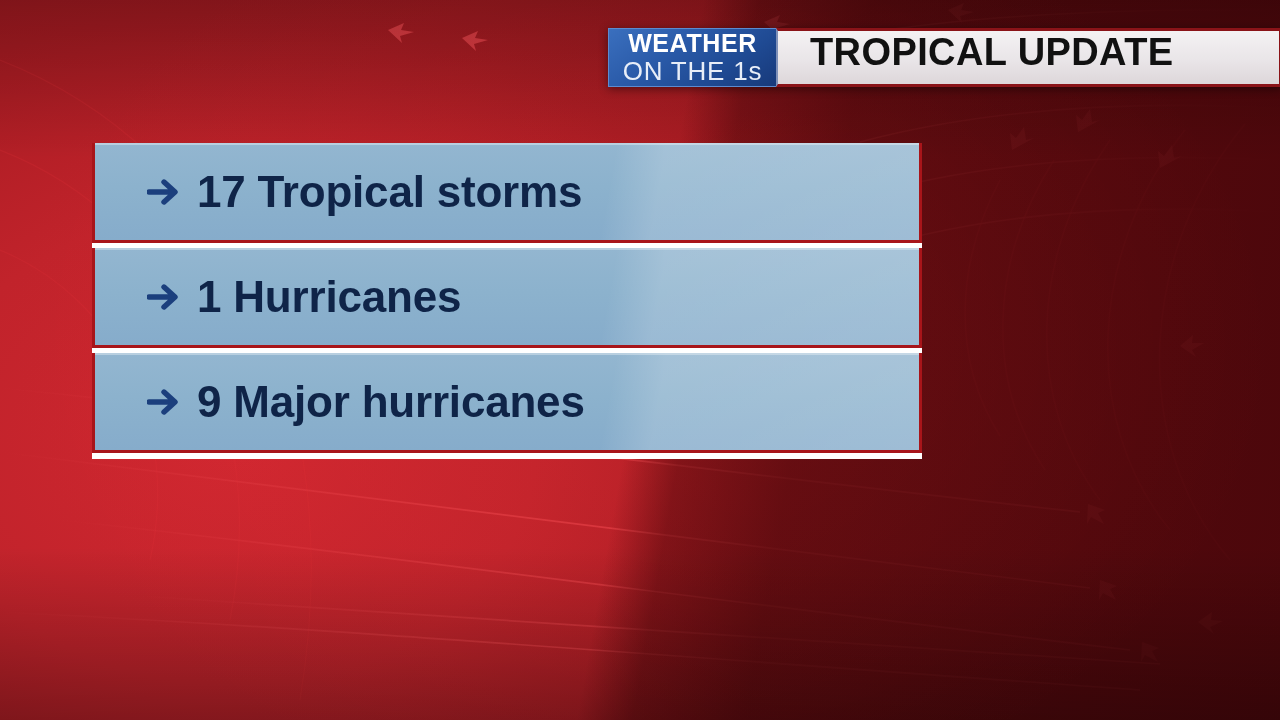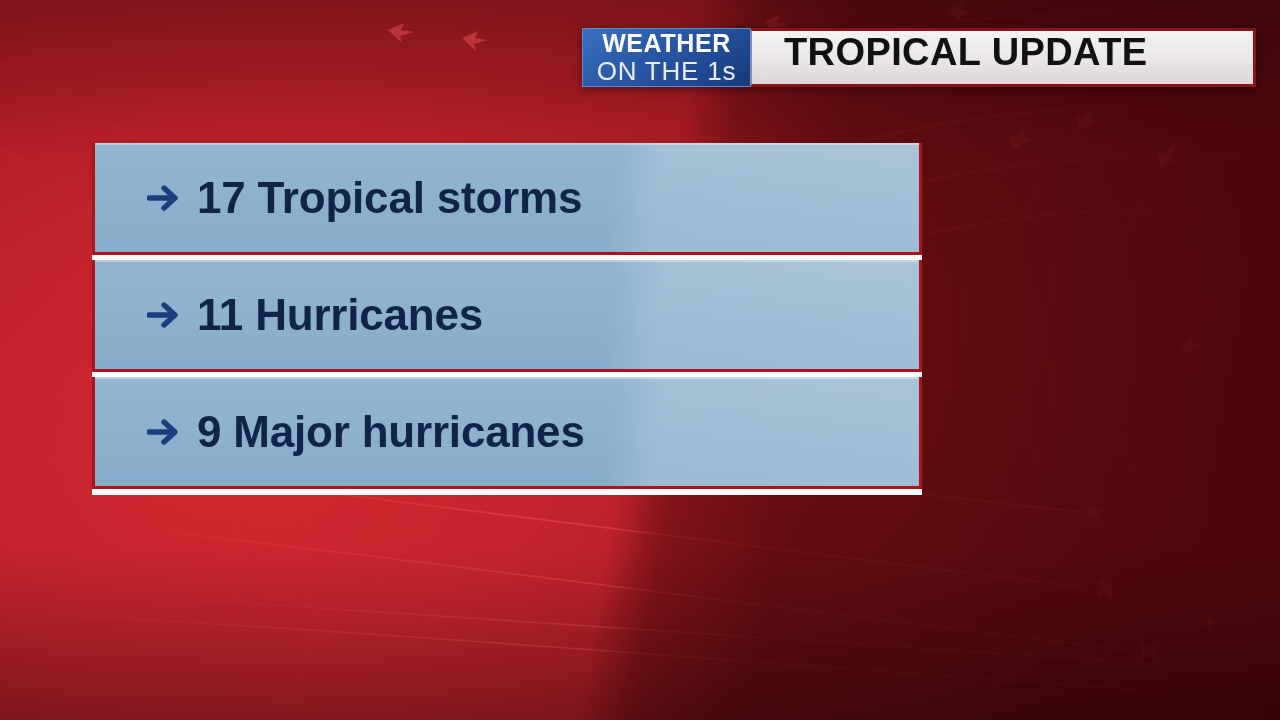--- a/index.html
+++ b/index.html
@@ -54,20 +54,21 @@
     width: 168px;
     background: linear-gradient(145deg, #3a6fbe 0%, #2a5aa8 38%, #1f4a93 70%, #17397a 100%);
     border: 1px solid #5c8bd0;
     border-right: none;
     display: flex;
     flex-direction: column;
     align-items: center;
     justify-content: center;
     box-sizing: border-box;
     line-height: 1;
+    margin-left: 26px;
   }
   .logo-line1 {
     color: #ffffff;
     font-size: 25px;
     font-weight: bold;
     letter-spacing: 0.6px;
     margin-bottom: 2px;
   }
   .logo-line2 {
     color: #e8eef8;
@@ -111,21 +112,21 @@
     padding-left: 116px;
   }
   .panel-header-text {
     color: #1c4077;
     font-size: 30px;
     font-weight: bold;
     letter-spacing: 0.2px;
   }
   .panel-row {
     position: relative;
-    height: 112px;
+    height: 100px;
     background: linear-gradient(180deg, #93b6d0 0%, #8cb2cd 45%, #86accb 100%);
     border: 3px solid #a8151a;
     border-top: none;
     border-bottom: 3px solid #a8151a;
     box-sizing: border-box;
     display: flex;
     align-items: center;
     padding-left: 52px;
     box-shadow: inset 0 2px 0 rgba(255,255,255,0.35);
   }
@@ -263,21 +264,21 @@
 
     <div class="row-sep"></div>
 
     <div class="panel-row">
       <div class="sheen"></div>
       <span class="arrow-bullet">
         <svg width="34" height="30" viewBox="0 0 34 30">
           <path d="M2 15 h20 M17 5 l11 10 l-11 10" fill="none" stroke="#1b3f7d" stroke-width="5.4" stroke-linecap="round" stroke-linejoin="round"></path>
         </svg>
       </span>
-      <span class="row-label">11 Hurricanes</span>
+      <span class="row-label">1 Hurricanes</span>
     </div>
 
     <div class="row-sep"></div>
 
     <div class="panel-row">
       <div class="sheen"></div>
       <span class="arrow-bullet">
         <svg width="34" height="30" viewBox="0 0 34 30">
           <path d="M2 15 h20 M17 5 l11 10 l-11 10" fill="none" stroke="#1b3f7d" stroke-width="5.4" stroke-linecap="round" stroke-linejoin="round"></path>
         </svg>

